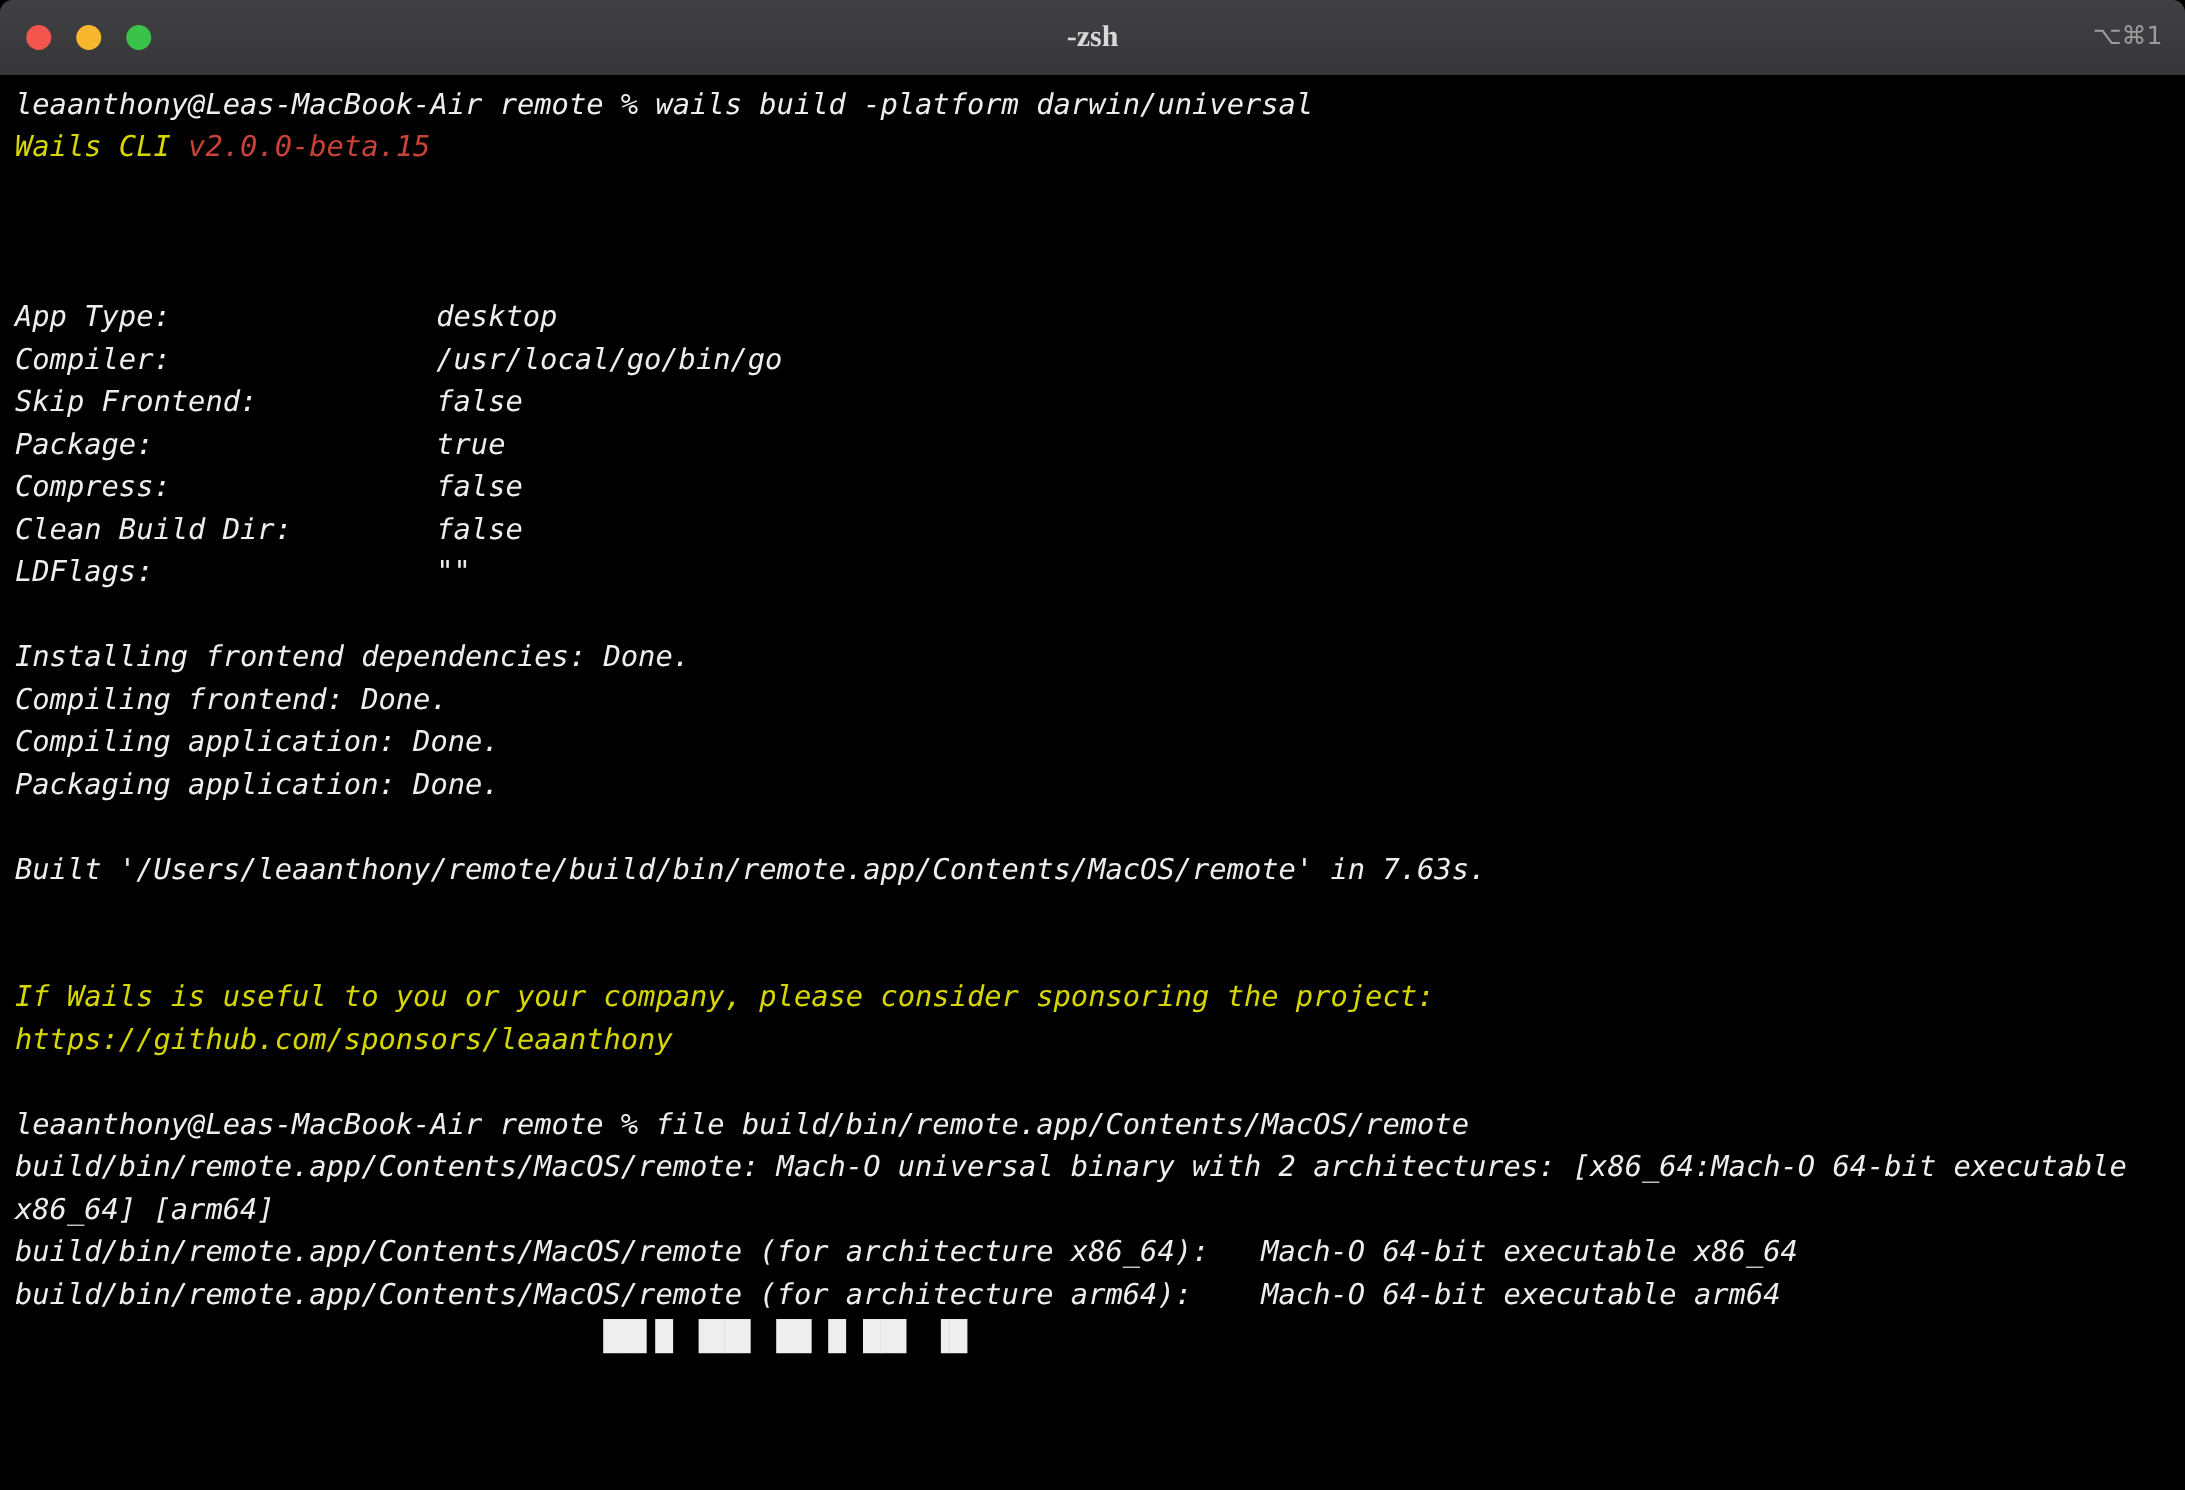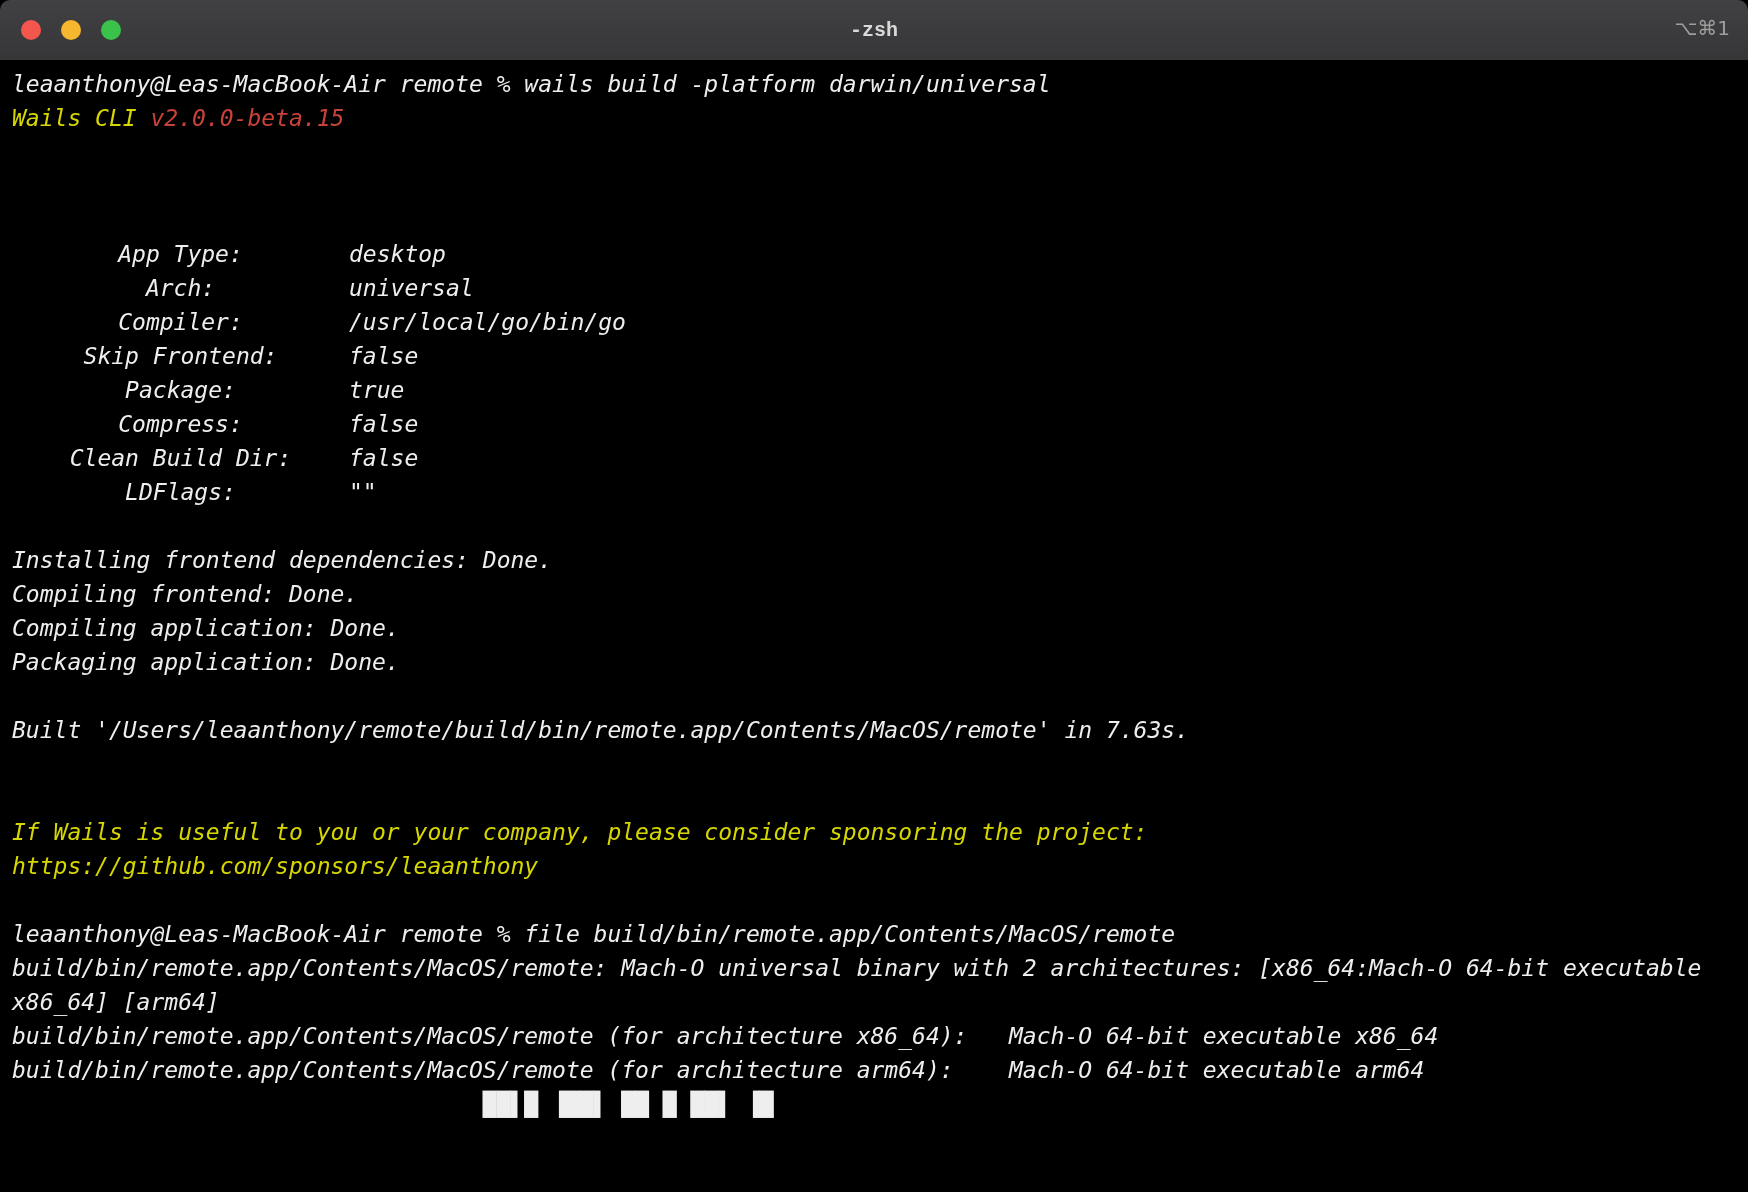--- a/index.html
+++ b/index.html
@@ -19,42 +19,42 @@
     display: flex; align-items: center;
     position: relative;
   }
   .traffic { position: absolute; left: 21px; top: 20px; display: flex; gap: 20px; }
   .light { width: 20px; height: 20px; border-radius: 50%; display: inline-block; }
   .light.red    { background: var(--traffic_red, #f2564c); }
   .light.yellow { background: var(--traffic_yellow, #f6b62e); }
   .light.green  { background: var(--traffic_green, #3ac24b); }
   .title {
     flex: 1; text-align: center;
-    font-family: Liberation Mono, monospace;
-    font-weight: bold; font-size: 20px;
+    font-family: Liberation Serif, serif;
+    font-weight: bold; font-size: 24px;
     color: var(--title_text, #d9d9d9);
   }
   .shortcut {
     position: absolute; right: 18px; top: 16px;
     font-family: "DejaVu Sans", sans-serif;
     font-size: 20px;
     color: var(--shortcut_text, #9d9d9d);
   }
   .screen {
     height: 1131px;
     overflow: hidden;
     padding: 6px 12px 0 12px;
     font-size: 23px;
     line-height: 34px;
     color: var(--text, #eeeeee);
     font-style: italic;
   }
   .line { white-space: pre; height: 34px; }
   .line.clipped { height: 34px; }
-  .cfg-label { display: inline-block; width: 337px; text-align: center; }
+  .cfg-label { display: inline-block; width: 337px; }
   .yellow { color: var(--yellow, #d6d600); }
   .red    { color: var(--red, #c8423a); }
   .cursor {
     display: inline-block;
     width: 13px; height: 27px;
     background: var(--cursor, #c7c7c7);
     vertical-align: -5px;
   }
 </style>
 </head>
@@ -76,21 +76,20 @@
 
     <div class="line"><span>leaanthony@Leas-MacBook-Air remote % wails build -platform darwin/universal</span></div>
 
     <div class="line"><span class="yellow">Wails CLI </span><span class="red">v2.0.0-beta.15</span></div>
 
     <div class="line"></div>
     <div class="line"></div>
     <div class="line"></div>
 
     <div class="line"><span class="cfg-label">App Type:</span><span>desktop</span></div>
-    <div class="line"><span class="cfg-label">Arch:</span><span>universal</span></div>
     <div class="line"><span class="cfg-label">Compiler:</span><span>/usr/local/go/bin/go</span></div>
     <div class="line"><span class="cfg-label">Skip Frontend:</span><span>false</span></div>
     <div class="line"><span class="cfg-label">Package:</span><span>true</span></div>
     <div class="line"><span class="cfg-label">Compress:</span><span>false</span></div>
     <div class="line"><span class="cfg-label">Clean Build Dir:</span><span>false</span></div>
     <div class="line"><span class="cfg-label">LDFlags:</span><span>""</span></div>
 
     <div class="line"></div>
 
     <div class="line">Installing frontend dependencies: Done.</div>

